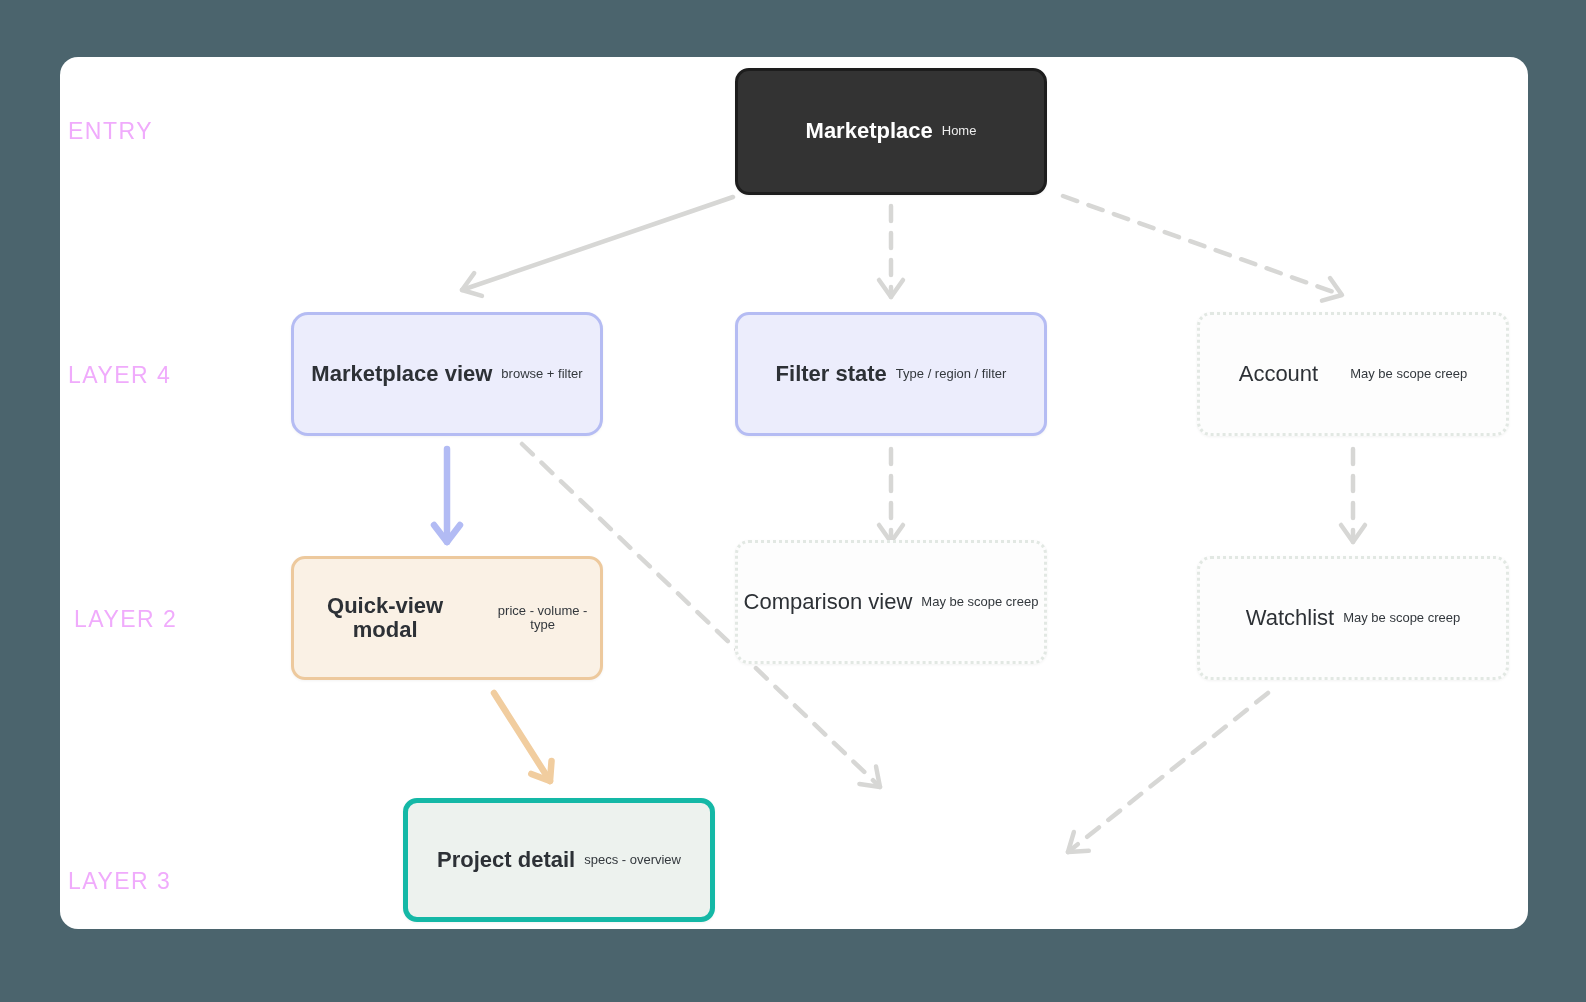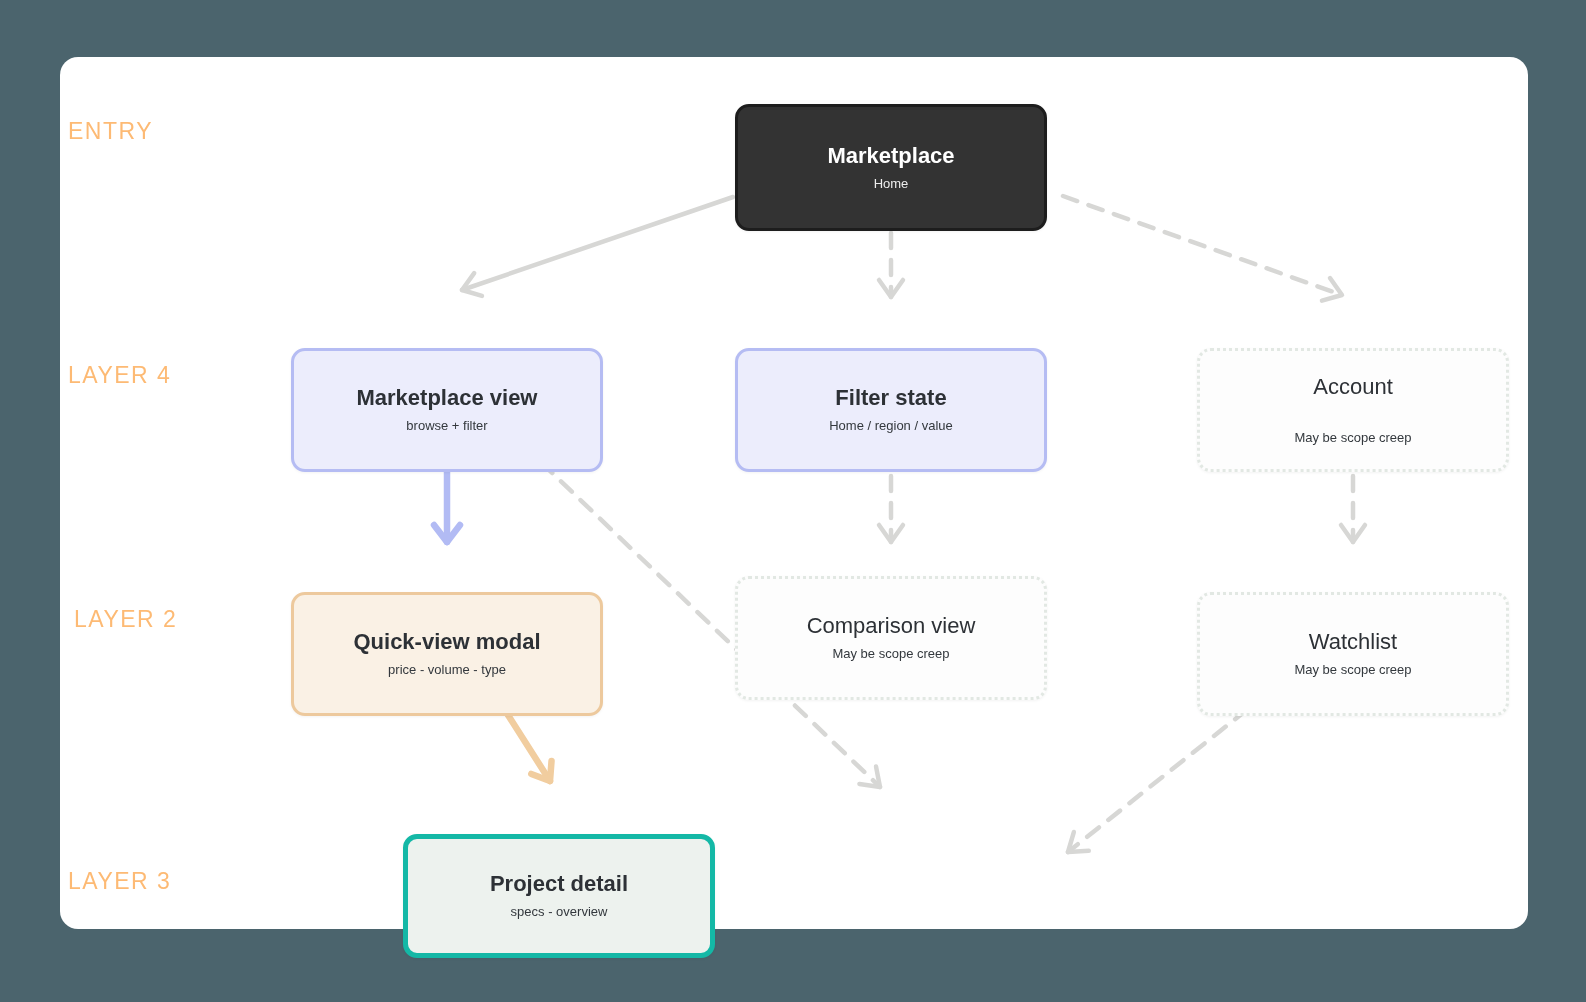--- a/index.html
+++ b/index.html
@@ -10,29 +10,28 @@
     overflow:hidden;
   }
   .stage { position:relative; width:1586px; height:1002px; background:#4b646d; }
   .card {
     position:absolute; left:60px; top:57px; width:1468px; height:872px;
     background:#ffffff; border-radius:18px;
   }
   .edges { position:absolute; left:0; top:0; pointer-events:none; }
   .row-label {
     position:absolute; left:68px;
-    font-size:23px; color:#fdba74; letter-spacing:1.5px;
+    font-size:23px; color:#f0abfc; letter-spacing:1.5px;
   }
   .node {
     position:absolute; width:312px; height:124px; box-sizing:border-box;
     border-radius:14px;
-    display:flex; flex-direction:column; align-items:center; justify-content:center;
+    display:flex; flex-direction:row; align-items:center; justify-content:center;
     gap:9px; text-align:center;
     box-shadow:0 1px 3px rgba(0,0,0,0.05);
-    margin-top:36px;
   }
   .node-title { font-size:22px; font-weight:700; color:#2d3136; line-height:1.1; }
   .node-sub   { font-size:13px; font-weight:400; color:#33383d; line-height:1.1; }
   .dark     { background:#333333; border:3px solid #1d1d1d; height:127px; }
   .dark .node-title { color:#ffffff; }
   .dark .node-sub   { color:#ededed; }
   .lavender { background:#ecedfc; border:3px solid #b5bcf3; }
   .peach    { background:#faf1e5; border:3px solid #edc99d; }
   .sage     { background:#edf2ee; border:5px solid #14b8a6; }
   .ghost    { background:#fdfdfd; border:3px dotted #e2e8e3; }
@@ -71,28 +70,28 @@
     <line x1="1353" y1="449" x2="1353" y2="542" stroke="#d7d7d5" stroke-width="4.5" stroke-linecap="round" stroke-dasharray="15 12" marker-end="url(#mh-gray)"></line>
     <line x1="494" y1="693" x2="550" y2="781" stroke="#f1cd9f" stroke-width="6.5" stroke-linecap="round" marker-end="url(#mh-orange)"></line>
     <line x1="1268" y1="693" x2="1068" y2="852" stroke="#d7d7d5" stroke-width="4.5" stroke-linecap="round" stroke-dasharray="15 12" marker-end="url(#mh-gray)"></line>
   </svg>
 
   <div class="node dark" style="left:735px; top:68px;">
     <div class="node-title">Marketplace</div>
     <div class="node-sub">Home</div>
   </div>
 
-  <div class="node lavender" style="left:291px; top:312px;">
+  <div class="node lavender" style="left:291px; top:312px;border-radius:17px;">
     <div class="node-title">Marketplace view</div>
     <div class="node-sub">browse + filter</div>
   </div>
 
   <div class="node lavender" style="left:735px; top:312px;">
     <div class="node-title">Filter state</div>
-    <div class="node-sub">Home / region / value</div>
+    <div class="node-sub">Type / region / filter</div>
   </div>
 
   <div class="node ghost" style="left:1197px; top:312px;gap:32px;">
     <div class="node-title">Account</div>
     <div class="node-sub">May be scope creep</div>
   </div>
 
   <div class="node peach" style="left:291px; top:556px;">
     <div class="node-title">Quick-view modal</div>
     <div class="node-sub">price - volume - type</div>

